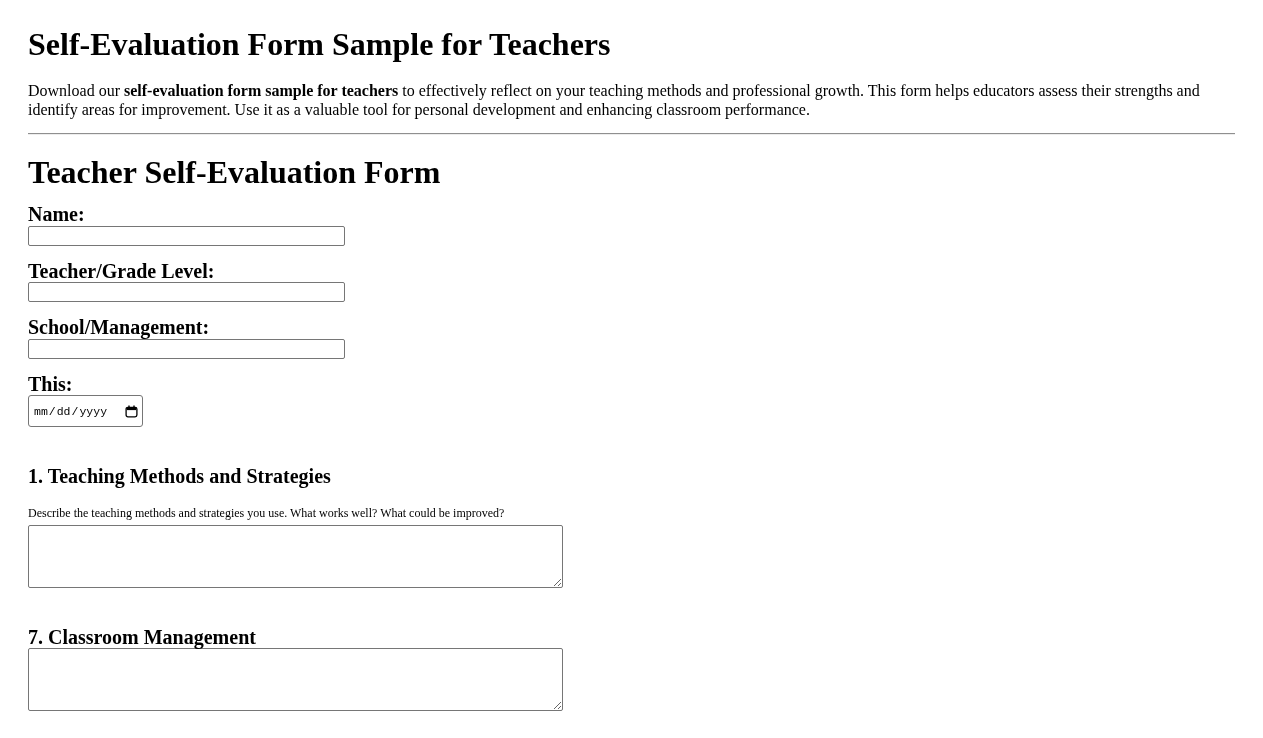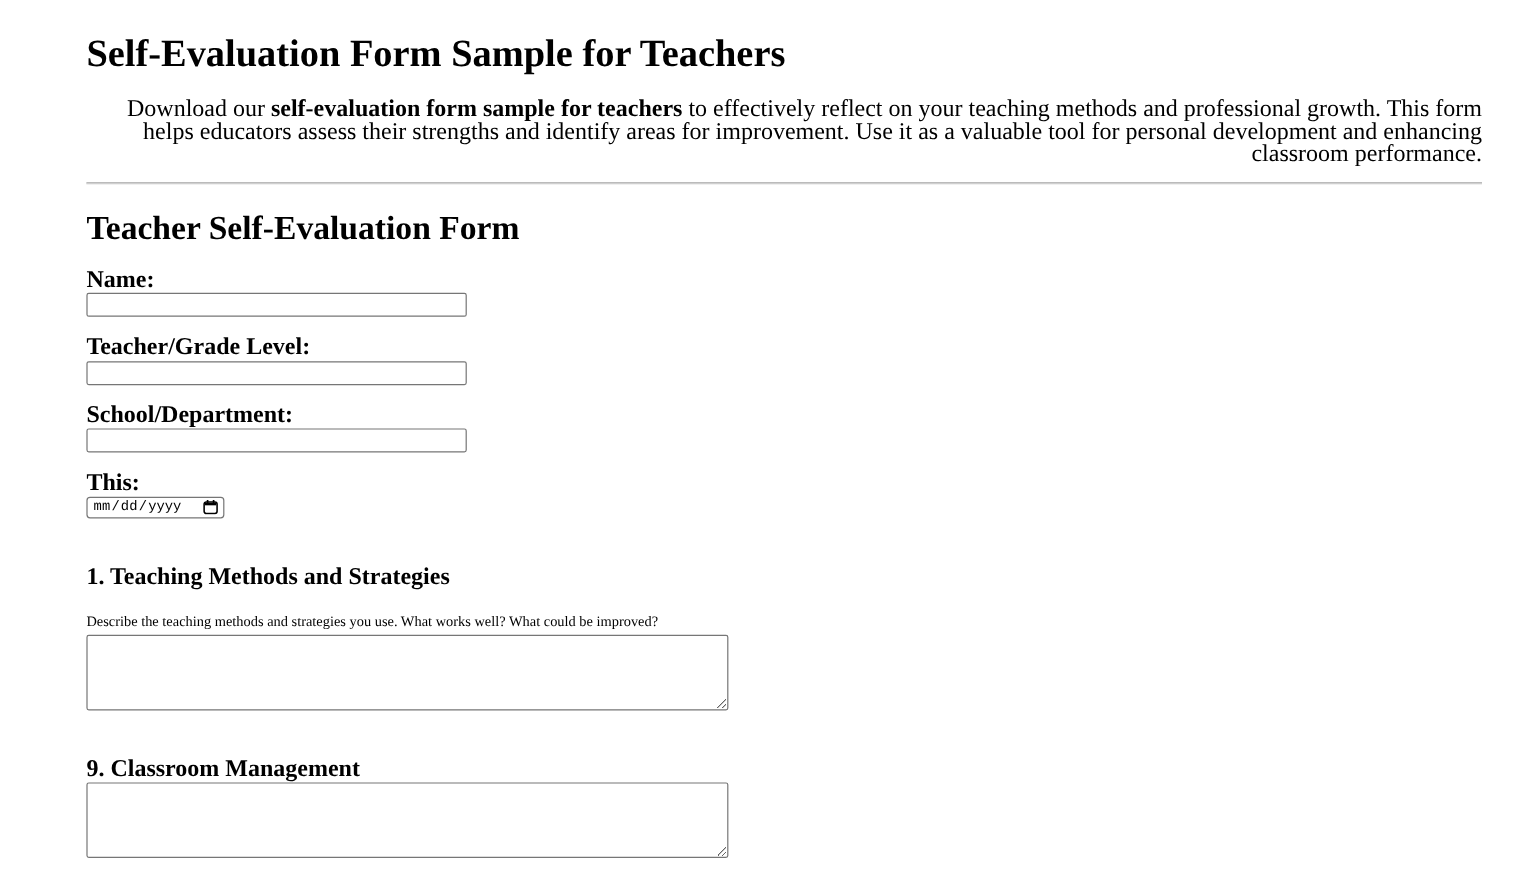--- a/index.html
+++ b/index.html
@@ -1,60 +1,59 @@
 <!DOCTYPE html>
 <html><head>
 <meta charset="utf-8">
 <style>
   html, body { margin: 0; padding: 0; background: #ffffff; }
   body {
     width: 1263px; height: 738px; overflow: hidden;
     font-family: "Liberation Serif", serif; color: #000000;
   }
-  .page { padding: 0 28px; margin-left: 44px; }
+  .page { padding: 0 28px; }
 
   h1.page-title {
     font-size: 32px; font-weight: bold;
     margin: 26px 0 19px; line-height: 37px;
   }
   p.intro {
-    font-size: 20px; line-height: 18.5px;
+    font-size: 16px; line-height: 18.5px;
     margin: 0 0 14px;
-    text-align: right;
   }
   p.intro b { font-weight: bold; }
 
   hr.divider {
     margin: 0; height: 0;
     border: none;
     border-top: 1px solid #8f8f8f;
     border-bottom: 1px solid #ededed;
   }
 
   h2.form-title {
-    font-size: 28px; font-weight: bold;
+    font-size: 32px; font-weight: bold;
     margin: 23px 0 19px; line-height: 28px;
   }
 
   .field { margin: 0 0 16px; }
   .field label {
     display: block; font-weight: bold; font-size: 20px;
     line-height: 18.5px; margin: 0 0 2px;
   }
   .text-input {
     display: block; box-sizing: border-box;
     width: 317px; height: 20px;
     border: 1px solid #767676; border-radius: 2px;
     padding: 1px 3px; background: #ffffff;
     font-family: "Liberation Sans", sans-serif; font-size: 13.3px;
     outline: none;
   }
 
   .date-input {
-    box-sizing: border-box; width: 115px; height: 18px;
+    box-sizing: border-box; width: 115px; height: 32px;
     border: 1px solid #767676; border-radius: 3px;
     background: #ffffff;
     display: flex; align-items: center; justify-content: space-between;
     padding: 0 4px 0 5px; cursor: default;
   }
   .date-text {
     font-family: "Liberation Mono", monospace;
     font-size: 11.5px; color: #000000; white-space: nowrap;
   }
   .date-text .sep { margin: 0 1px; }
@@ -94,21 +93,21 @@
     <label>Name:</label>
     <input type="text" class="text-input" value="" style="">
   </div>
 
   <div class="field">
     <label>Teacher/Grade Level:</label>
     <input type="text" class="text-input" value="" style="">
   </div>
 
   <div class="field">
-    <label>School/Department:</label>
+    <label>School/Management:</label>
     <input type="text" class="text-input" value="" style="">
   </div>
 
   <div class="field">
     <label>This:</label>
     <div class="date-input">
       <span class="date-text"><span>mm</span><span class="sep">/</span><span>dd</span><span class="sep">/</span><span>yyyy</span></span>
       <span class="cal-icon">
         <svg width="13" height="13" viewBox="0 0 13 13" aria-hidden="true">
           <rect x="1.1" y="2.3" width="10.8" height="9.6" rx="1.8" fill="none" stroke="#000000" stroke-width="1.3"></rect>
@@ -120,17 +119,17 @@
     </div>
   </div>
 
   <div class="section">
     <h3>1. Teaching Methods and Strategies</h3>
     <p class="question">Describe the teaching methods and strategies you use. What works well? What could be improved?</p>
     <textarea style=""></textarea>
   </div>
 
   <div class="section">
-    <h3>9. Classroom Management</h3>
+    <h3>7. Classroom Management</h3>
     <textarea style=""></textarea>
   </div>
 
 </div>
 
 </body></html>

